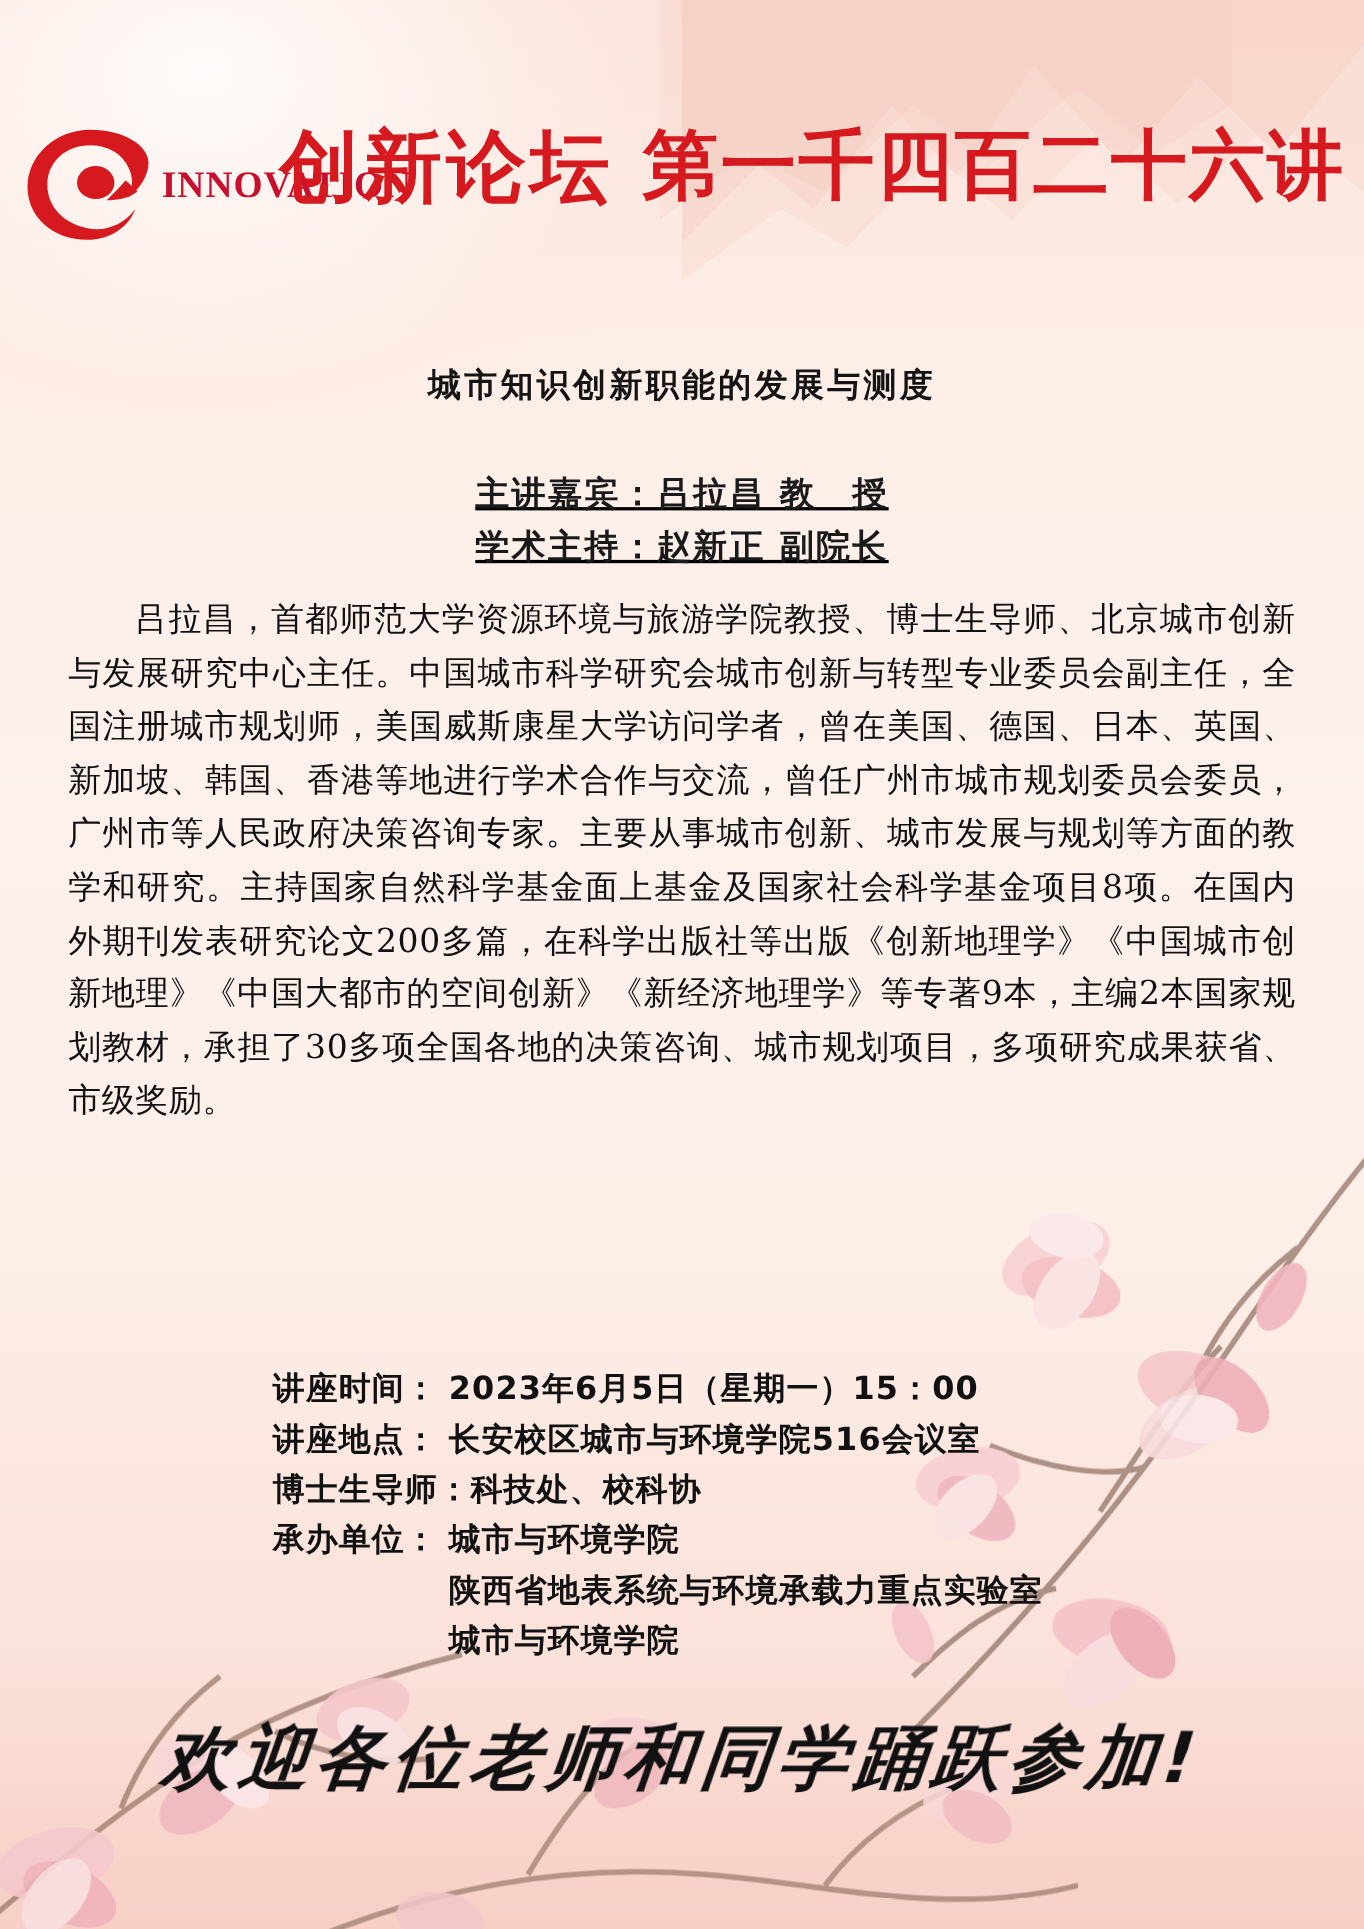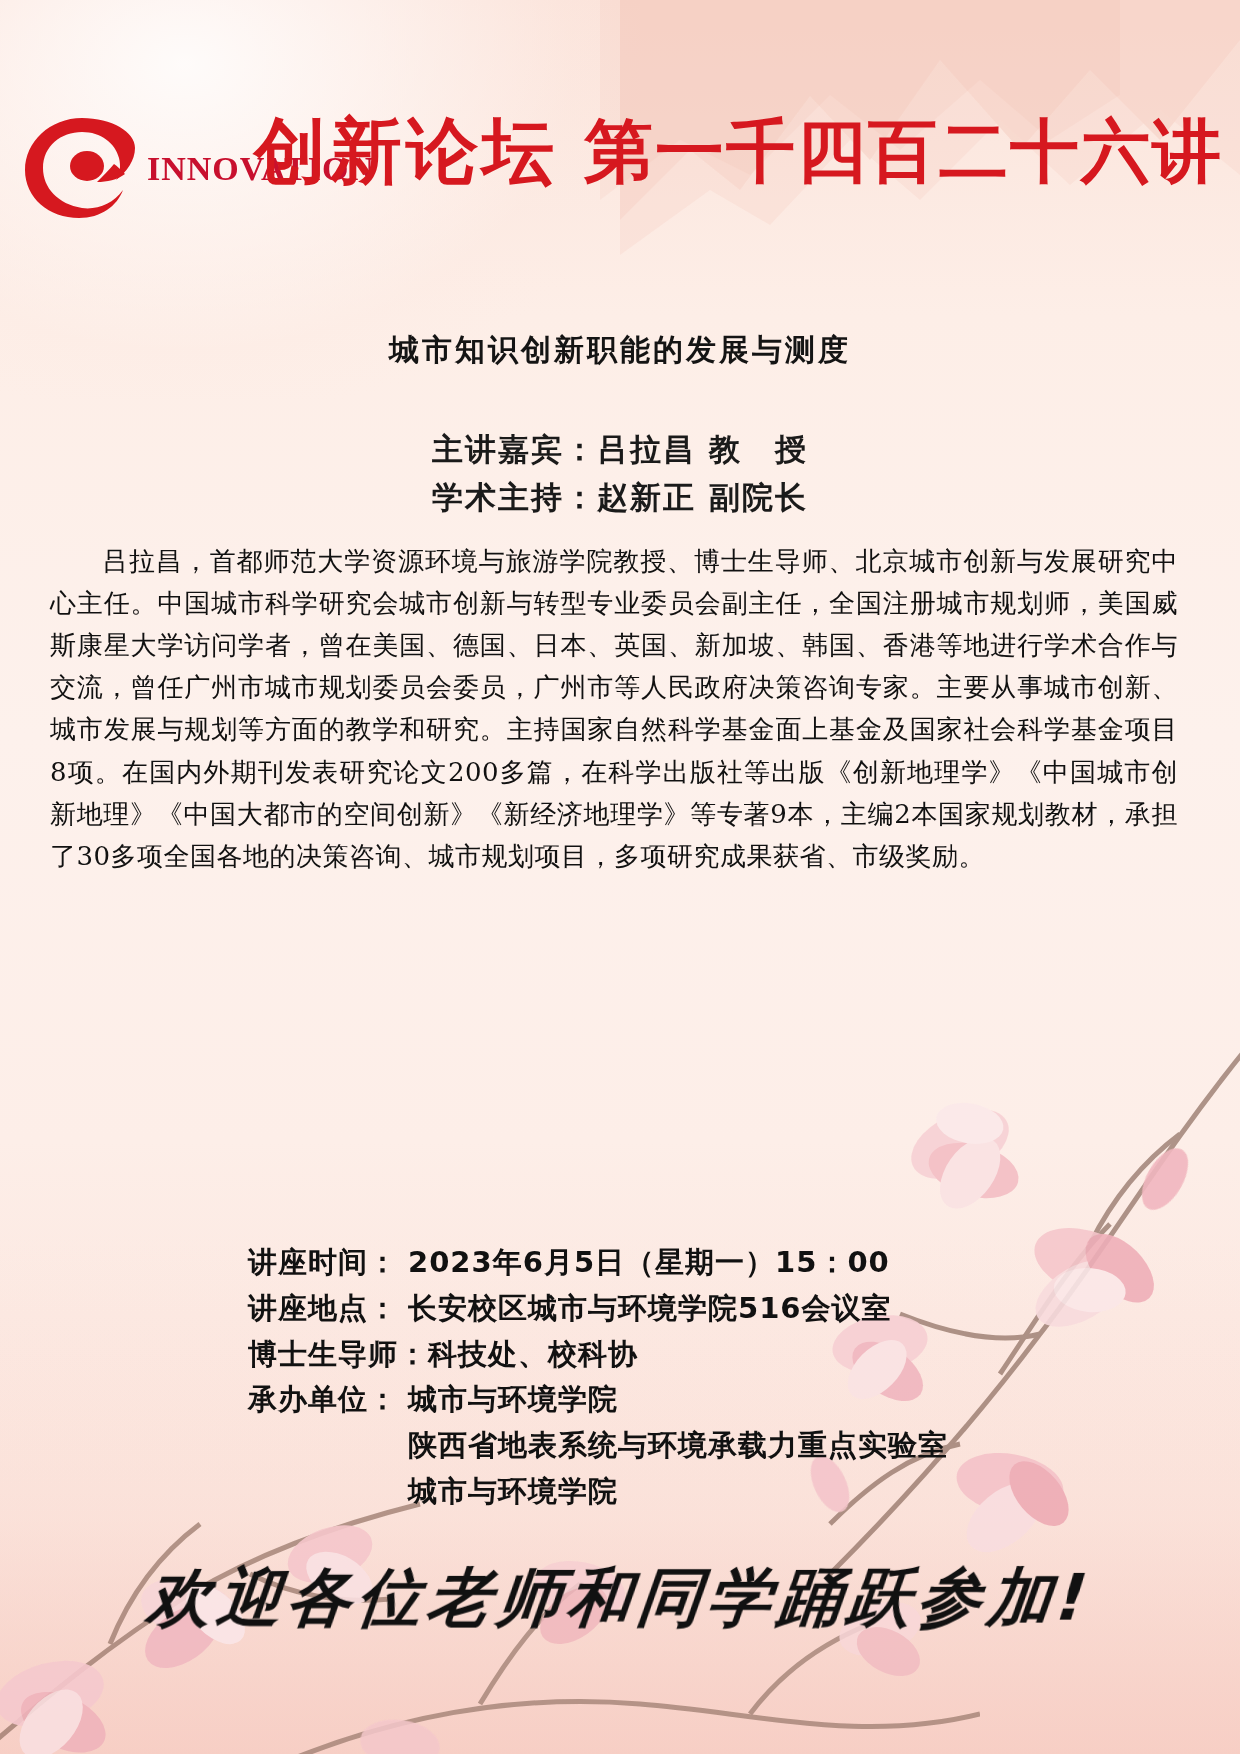--- a/index.html
+++ b/index.html
@@ -153,38 +153,39 @@
     color: #141414;
     letter-spacing: 3px;
   }
 
   
   .speaker-block {
     position: absolute;
     left: 0; right: 0;
     top: 425px;
     text-align: center;
+    text-decoration: underline;
   }
   .speaker-line {
     font-family: "DejaVu Sans", sans-serif;
     font-size: 31px;
     font-weight: 600;
     color: #1a1a1a;
     letter-spacing: 2px;
     line-height: 1.55;
   }
 
   
   .bio {
     position: absolute;
-    left: 50px;
+    left: 62px;
     right: 62px;
     top: 540px;
     font-family: "DejaVu Serif", serif;
-    font-size: 26px;
+    font-size: 30px;
     line-height: 1.62;
     color: #111;
     text-align: justify;
     text-justify: inter-ideograph;
     text-indent: 2em;
     letter-spacing: 0.5px;
   }
 
   
   .info {

